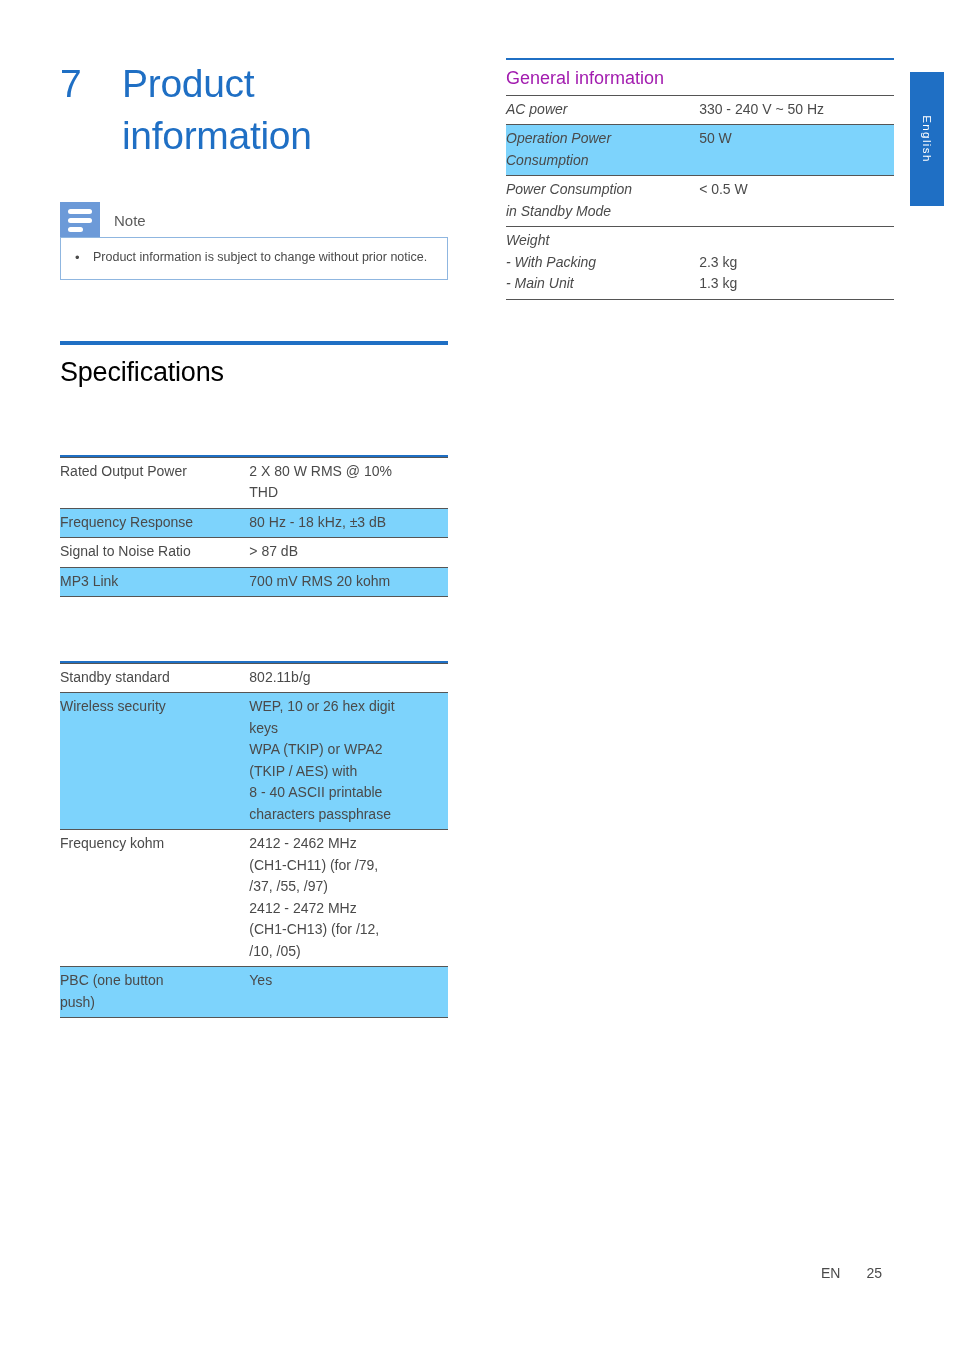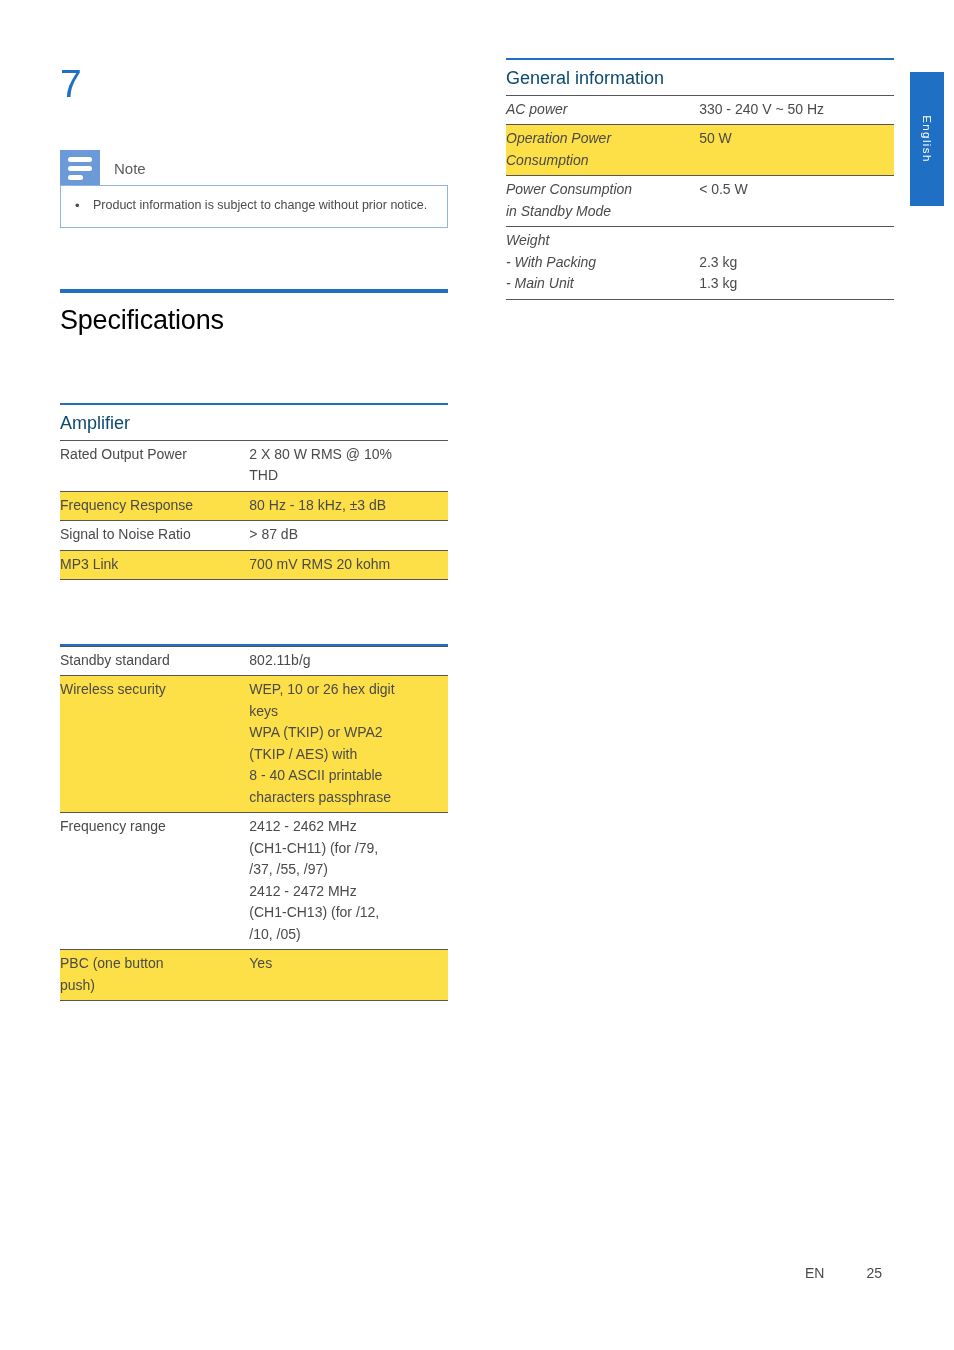--- a/index.html
+++ b/index.html
@@ -148,21 +148,21 @@
   }
 
   
   .sub-rule {
     height: 1.5px;
     background: #1f6fc4;
   }
   .sub-title {
     font-size: 18px;
     line-height: 26px;
-    color: #0c4a6e;
+    color: #a21caf;
     margin-top: 5px;
     margin-bottom: 4px;
   }
 
   
   table.spec {
     width: 100%;
     border-collapse: collapse;
     table-layout: fixed;
   }
@@ -171,21 +171,21 @@
     line-height: 21.5px;
     color: #4a4a4a;
     vertical-align: top;
     padding: 3px 0 4px 0;
     border-top: 1.2px solid #555555;
   }
   table.spec tr:first-child td { border-top: 1.2px solid #555555; }
   table.spec tr:last-child td { border-bottom: 1.2px solid #555555; }
   table.spec td.k { width: 48%; padding-right: 6px; }
   table.spec td.v { width: 52%; }
-  tr.alt td { background: #fde047; }
+  tr.alt td { background: #7dd3fc; }
 
   .lines { white-space: pre-line; }
 
   
   table.spec.gen td.k { width: 49%; font-style: italic; }
   table.spec.gen td.v { width: 51%; }
 
   .pad-top-gap { height: 64px; }
 
   
@@ -193,35 +193,36 @@
     position: absolute;
     left: 0;
     top: 1265px;
     width: 954px;
     text-align: right;
     padding-right: 72px;
     box-sizing: border-box;
     font-size: 14px;
     color: #4a4a4a;
   }
-  .footer .en { margin-right: 42px; }
+  .footer .en { margin-right: 26px; }
 </style>
 </head>
 <body>
 
 <div class="page">
 
   <div class="lang-tab">
     <span>English</span>
   </div>
 
   <div class="col-left">
 
     <div class="chapter">
       <div class="chapter-num">7</div>
+      <div class="chapter-title">Product information</div>
     </div>
 
     <div class="note">
       <div class="note-head">
         <div class="note-icon">
           <i class="b1"></i>
             <i class="b2"></i>
             <i class="b3"></i>
         </div>
         <div class="note-label">Note</div>
@@ -233,21 +234,20 @@
         </div>
       </div>
     </div>
 
     <div class="section-rule"></div>
     <div class="section-title">Specifications</div>
 
     <div class="pad-top-gap"></div>
 
     <div class="sub-rule"></div>
-    <div class="sub-title">Amplifier</div>
     <table class="spec">
       <tbody>
         <tr>
           <td class="k lines">Rated Output Power</td>
           <td class="v lines">2 X 80 W RMS @ 10%
 THD</td>
         </tr>
         <tr class="alt">
           <td class="k lines">Frequency Response</td>
           <td class="v lines">80 Hz - 18 kHz, ±3 dB</td>
@@ -275,21 +275,21 @@
         <tr class="alt">
           <td class="k lines">Wireless security</td>
           <td class="v lines">WEP, 10 or 26 hex digit
 keys
 WPA (TKIP) or WPA2
 (TKIP / AES) with
 8 - 40 ASCII printable
 characters passphrase</td>
         </tr>
         <tr>
-          <td class="k lines">Frequency range</td>
+          <td class="k lines">Frequency kohm</td>
           <td class="v lines">2412 - 2462 MHz
 (CH1-CH11) (for /79,
 /37, /55, /97)
 2412 - 2472 MHz
 (CH1-CH13) (for /12,
 /10, /05)</td>
         </tr>
         <tr class="alt">
           <td class="k lines">PBC (one button
 push)</td>

